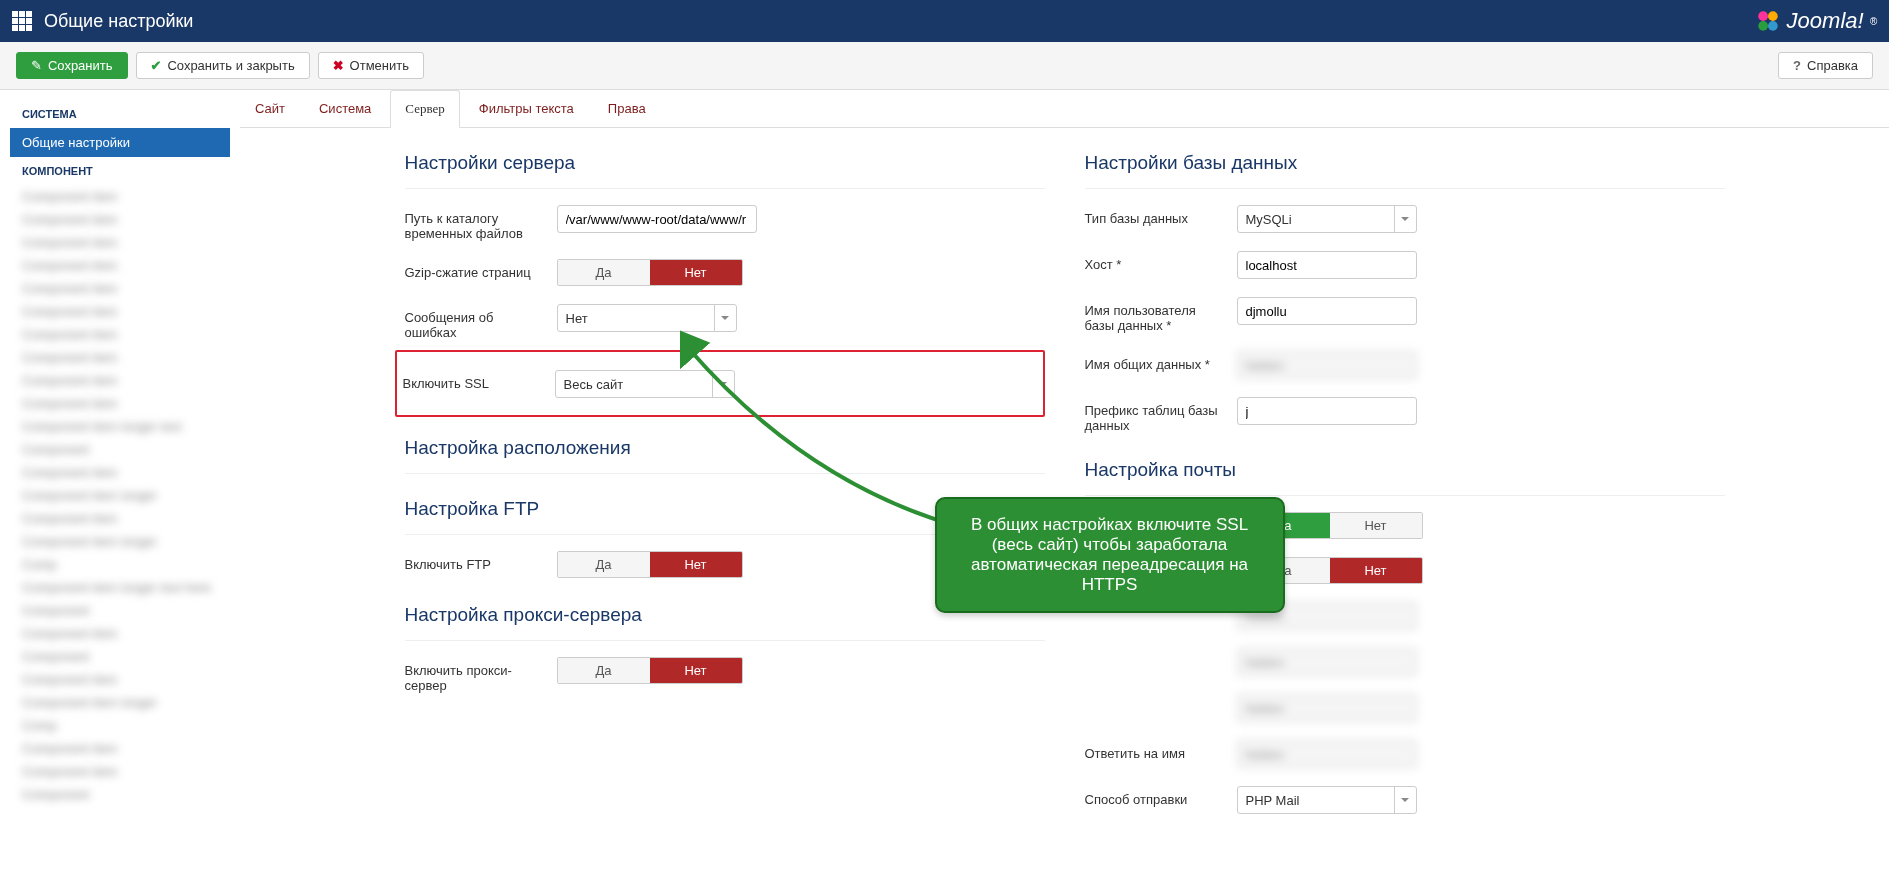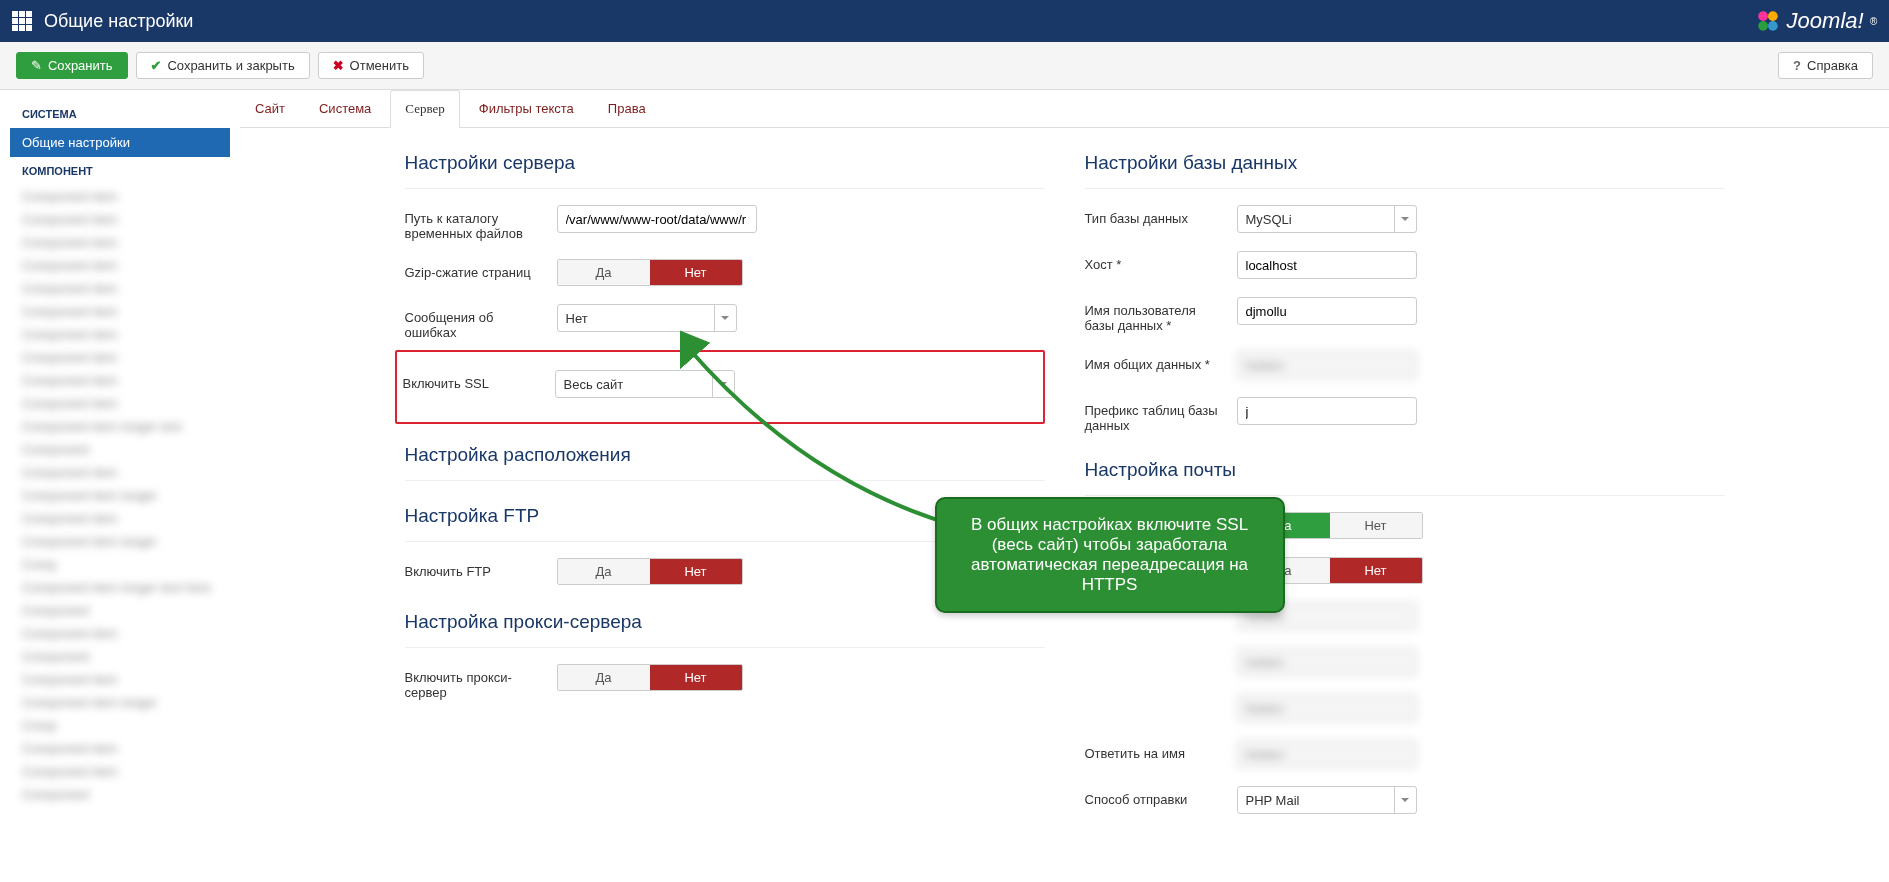--- a/index.html
+++ b/index.html
@@ -196,21 +196,21 @@
           <div class="form-label">Сообщения об ошибках</div>
           <div class="form-control">
             <div class="select" style="width:180px">
               <span>Нет</span>
               <span class="select-caret"></span>
             </div>
           </div>
         </div>
 
         <div class="highlight-box">
-          <div class="form-row" style="margin-bottom:12px">
+          <div class="form-row" style="margin-bottom:5px">
             <div class="form-label">Включить SSL</div>
             <div class="form-control">
               <div class="select" style="width:180px">
                 <span>Весь сайт</span>
                 <span class="select-caret"></span>
               </div>
             </div>
           </div>
         </div>
 

